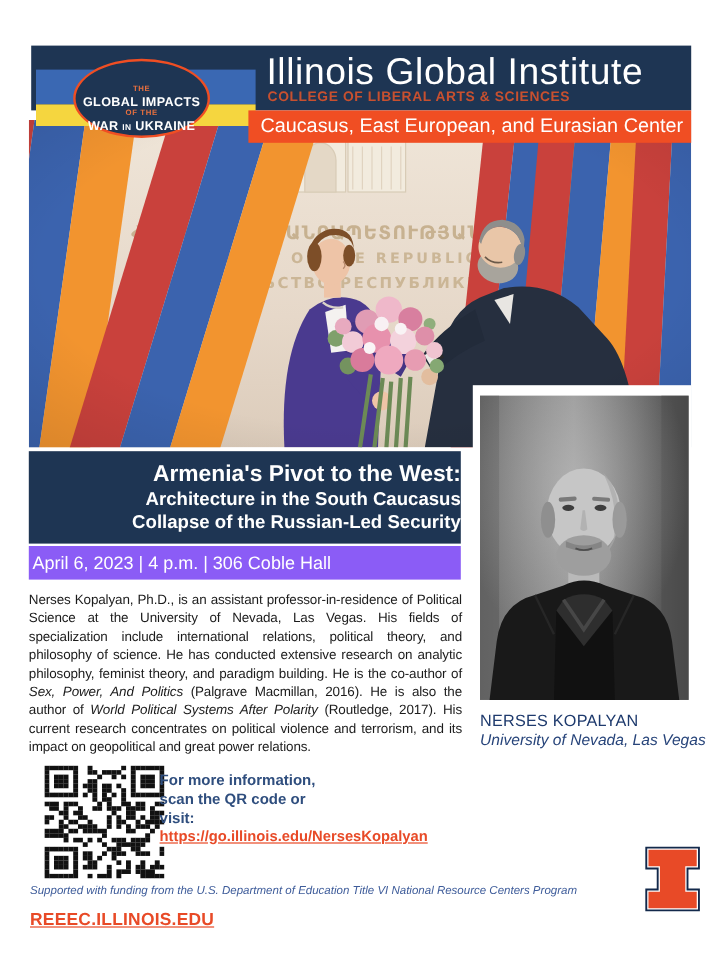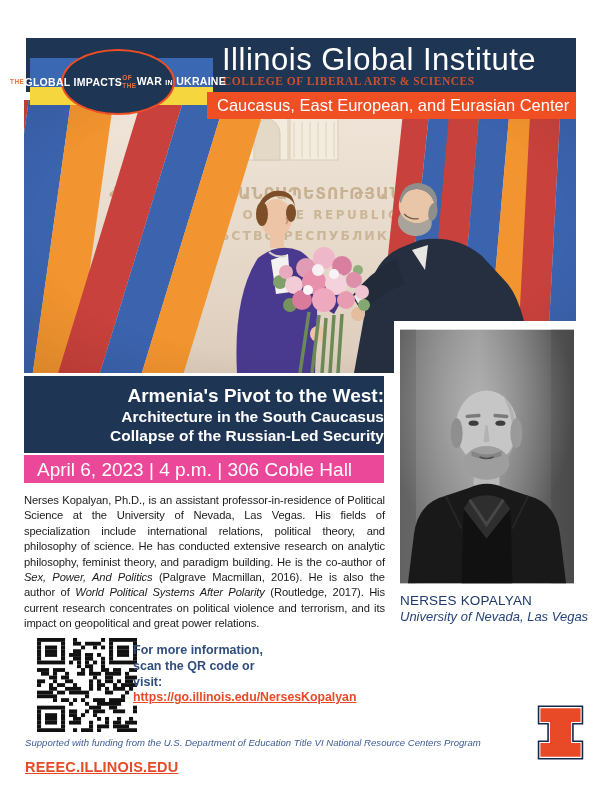--- a/index.html
+++ b/index.html
@@ -2,41 +2,41 @@
 <html><head>
 <meta charset="utf-8">
 <style>
   * { margin:0; padding:0; box-sizing:border-box; }
   body { background:#888; font-family:"Liberation Sans", sans-serif; }
   .page { position:relative; width:600px; height:800px; background:#ffffff; overflow:hidden; margin:0 auto; }
 
   
   .header-bar { position:absolute; left:26px; top:38px; width:550px; height:54px; background:#1E3553; }
   .header-title { position:absolute; left:196px; top:4px; font-size:31px; color:#fff; letter-spacing:.5px; white-space:nowrap; }
-  .header-sub { position:absolute; left:197px; top:37px; font-size:11.5px; font-weight:bold; color:#C8502F; letter-spacing:.5px; white-space:nowrap;font-family:Liberation Serif, serif; }
+  .header-sub { position:absolute; left:197px; top:37px; font-size:11.5px; font-weight:bold; color:#C8502F; letter-spacing:.5px; white-space:nowrap; }
   .center-banner { position:absolute; left:207px; top:92px; width:369px; height:27px; background:#F04E23; color:#fff; font-size:16.5px; line-height:27px; padding-left:10px; white-space:nowrap; z-index:6; }
 
   
   .ukr-flag { position:absolute; left:30px; top:58px; width:183px; height:47px; z-index:5; }
   .ukr-flag .b { height:29px; background:#3A68B3; }
   .ukr-flag .y { height:18px; background:#F5D63F; }
   .badge-oval { position:absolute; left:61px; top:49px; width:114px; height:66px; background:#1E3553; border:2.5px solid #F04E23; border-radius:50%; z-index:7;
-                display:flex; flex-direction:row; align-items:center; justify-content:center; }
+                display:flex; flex-direction:column; align-items:center; justify-content:flex-end; }
   .badge-oval .sm { font-size:6.5px; color:#E8703F; font-weight:bold; letter-spacing:.5px; line-height:8px; }
   .badge-oval .lg { font-size:10.5px; color:#fff; font-weight:bold; letter-spacing:.3px; line-height:12px; white-space:nowrap; }
   .badge-oval .lg .tiny { font-size:7px; }
 
   
   .photo { position:absolute; left:24px; top:100px; width:552px; height:273px; overflow:hidden; z-index:1; }
 
   
   .title-block { position:absolute; left:24px; top:376px; width:360px; height:77px; background:#1E3553; color:#fff; text-align:right; padding-top:8px; z-index:2; }
   .title-block .t1 { font-size:19px; font-weight:bold; line-height:23px; }
   .title-block .t2 { font-size:15.5px; font-weight:bold; line-height:19px; }
-  .date-banner { position:absolute; left:24px; top:455px; width:360px; height:28px; background:#ec4899; color:#fff; font-size:19px; line-height:29px; padding-left:13px; white-space:nowrap; z-index:2; }
+  .date-banner { position:absolute; left:24px; top:455px; width:360px; height:28px; background:#8b5cf6; color:#fff; font-size:15px; line-height:29px; padding-left:3px; white-space:nowrap; z-index:2; }
 
   
   .portrait-frame { position:absolute; left:394px; top:321px; width:182px; height:269px; background:#fff; padding:8px 2px 6px 6px; z-index:4; }
   .caption-name { position:absolute; left:400px; top:593px; font-size:13.5px; font-weight:normal; color:#1E3A6D; letter-spacing:.2px; }
   .caption-affil { position:absolute; left:400px; top:609px; font-size:13px; font-style:italic; color:#27447A; }
 
   
   .bio { position:absolute; left:24px; top:493px; width:361px; font-size:11.2px; line-height:15.4px; color:#1b1b1b; text-align:justify; letter-spacing:-0.1px; }
 
   

